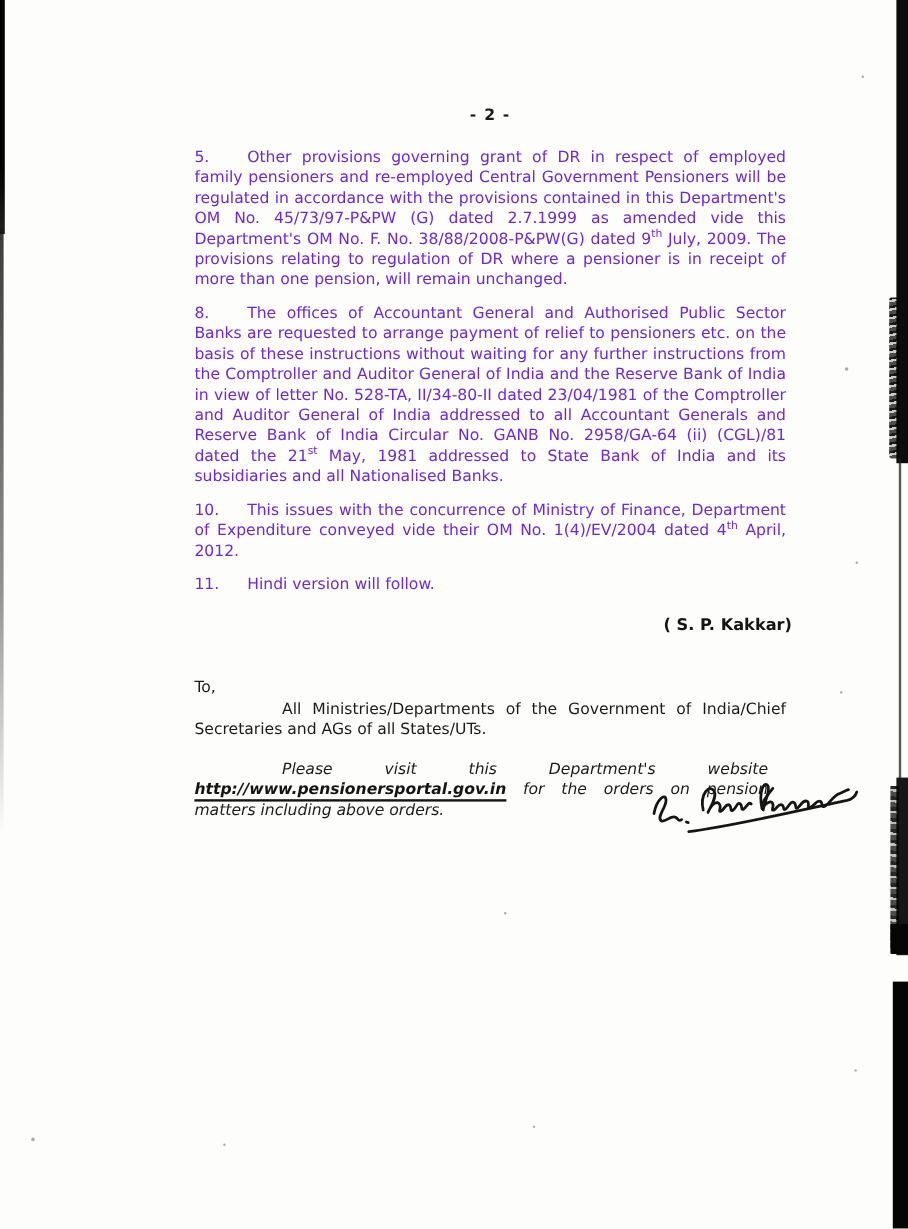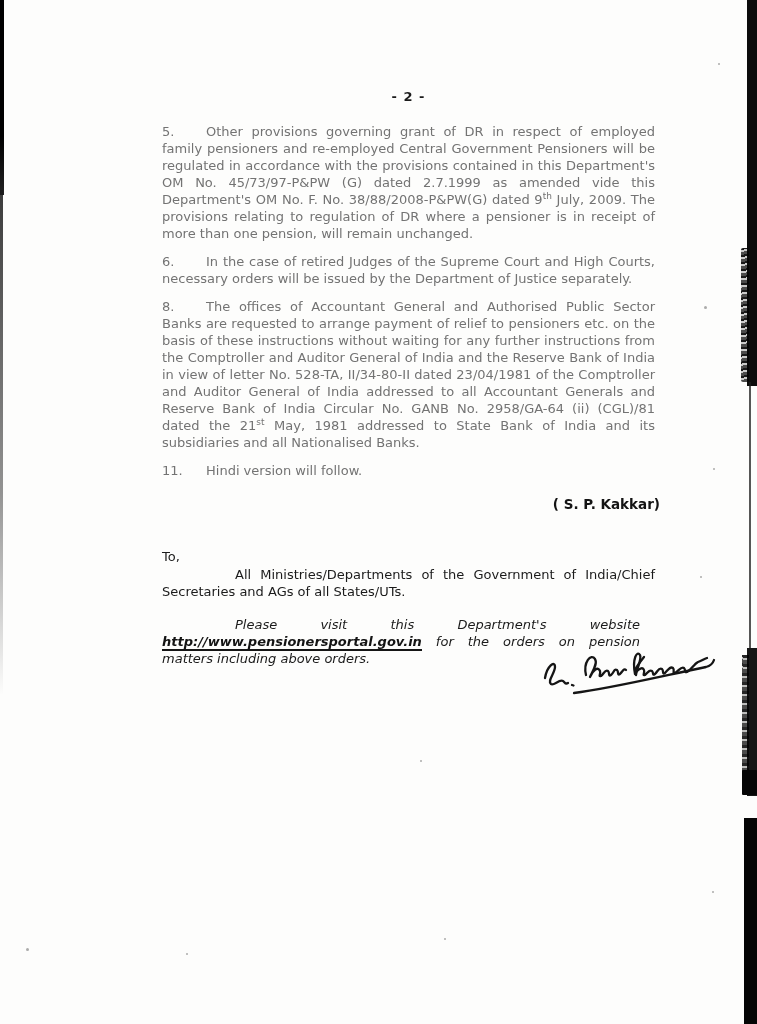--- a/index.html
+++ b/index.html
@@ -26,21 +26,21 @@
     line-height: 17px;
   }
   .page-number {
     text-align: center;
     font-weight: bold;
     letter-spacing: 1px;
   }
   .paragraphs { margin-top: 18px; }
   .para {
     text-align: justify;
-    color: #737373;
+    color: #6d28d9;
   }
   .para + .para { margin-top: 11px; }
   .pnum {
     display: inline-block;
     width: 44px;
   }
   sup {
     font-size: 9px;
     line-height: 0;
     vertical-align: super;
@@ -150,22 +150,22 @@
   <div class="speck" style="left:186px;top:953px;width:2px;height:2px"></div>
   <div class="speck" style="left:444px;top:938px;width:2px;height:2px"></div>
   <div class="speck" style="left:712px;top:891px;width:2px;height:2px"></div>
   <div class="speck" style="left:420px;top:760px;width:2px;height:2px"></div>
 
   <div class="content">
     <div class="page-number">- 2 -</div>
 
     <div class="paragraphs">
         <div class="para"><span class="pnum">5.</span>Other provisions governing grant of DR in respect of employed family pensioners and re-employed Central Government Pensioners will be regulated in accordance with the provisions contained in this Department's OM No. 45/73/97-P&amp;PW (G) dated 2.7.1999 as amended vide this Department's OM No. F. No. 38/88/2008-P&amp;PW(G) dated 9<sup>th</sup> July, 2009. The provisions relating to regulation of DR where a pensioner is in receipt of more than one pension, will remain unchanged.</div>
-        <div class="para"><span class="pnum">6.</span>In the case of retired Judges of the Supreme Court and High Courts, necessary orders will be issued by the Department of Justice separately.</div>
         <div class="para"><span class="pnum">8.</span>The offices of Accountant General and Authorised Public Sector Banks are requested to arrange payment of relief to pensioners etc. on the basis of these instructions without waiting for any further instructions from the Comptroller and Auditor General of India and the Reserve Bank of India in view of letter No. 528-TA, II/34-80-II dated 23/04/1981 of the Comptroller and Auditor General of India addressed to all Accountant Generals and Reserve Bank of India Circular No. GANB No. 2958/GA-64 (ii) (CGL)/81 dated the 21<sup>st</sup> May, 1981 addressed to State Bank of India and its subsidiaries and all Nationalised Banks.</div>
+        <div class="para"><span class="pnum">10.</span>This issues with the concurrence of Ministry of Finance, Department of Expenditure conveyed vide their OM No. 1(4)/EV/2004 dated 4<sup>th</sup> April, 2012.</div>
         <div class="para"><span class="pnum">11.</span>Hindi version will follow.</div>
       </div>
 
     <div class="signoff">
       <div>( S. P. Kakkar)</div>
     </div>
 
     <div class="salutation">To,</div>
 
     <div class="recipient">All Ministries/Departments of the Government of India/Chief Secretaries and AGs of all States/UTs.</div>

